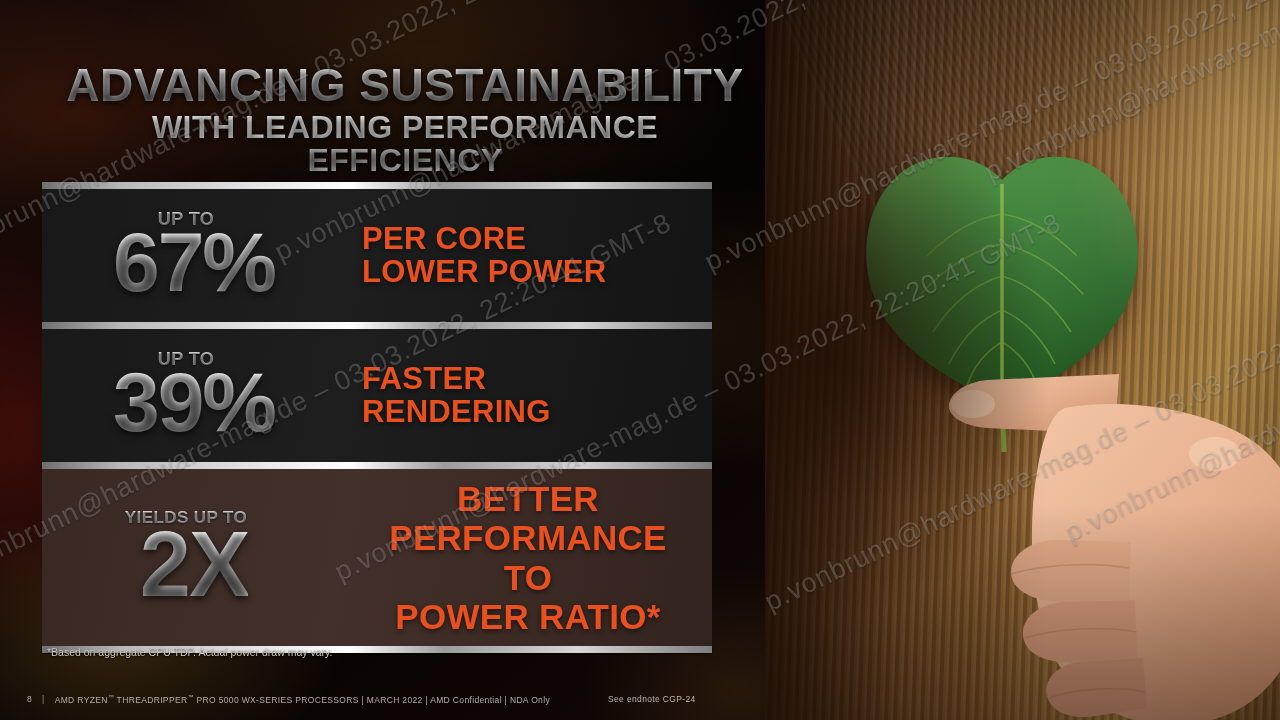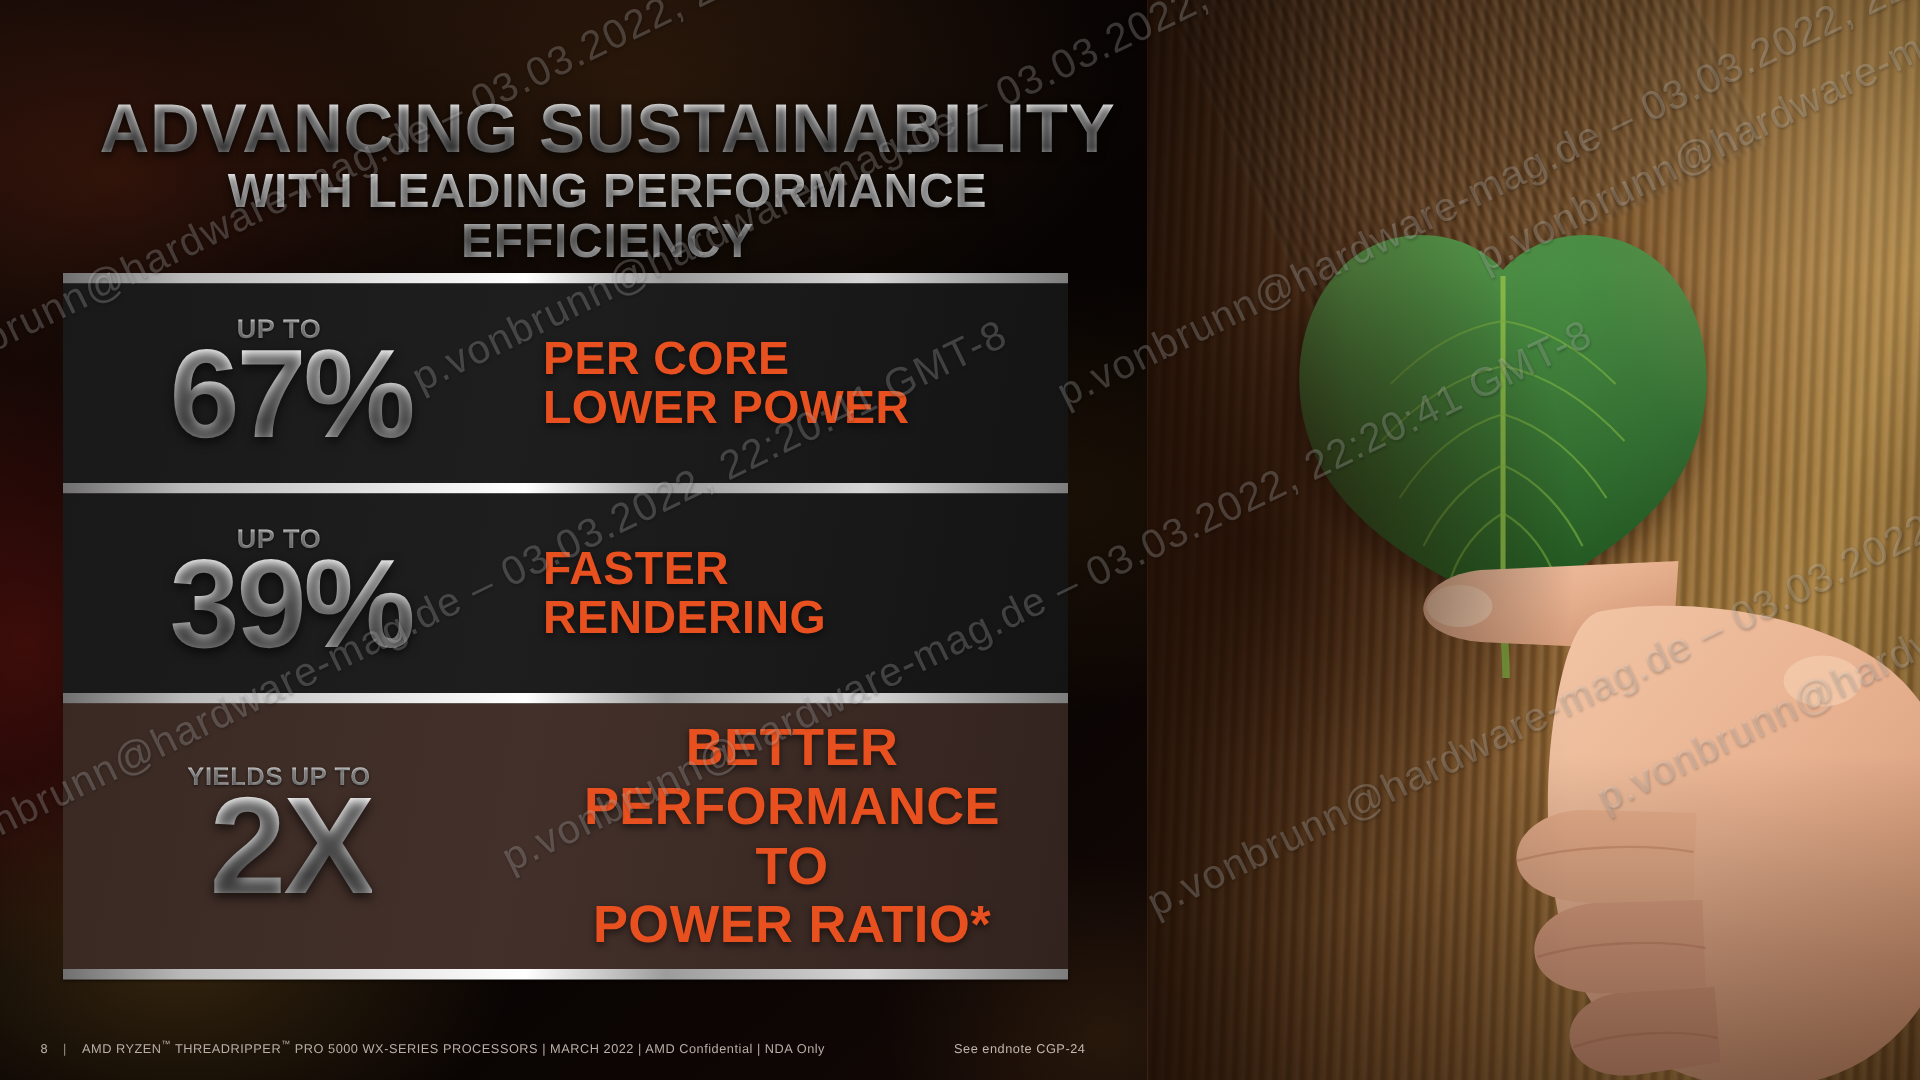--- a/index.html
+++ b/index.html
@@ -115,21 +115,21 @@
   .fn1 .b{font-weight:700;color:#ffffff;}
   .fn2{font-size:10.5px;color:#cdc6c0;margin-top:2px;text-shadow:0 1px 2px rgba(0,0,0,.8);}
 
   
   .footer{position:absolute;left:0;top:688px;width:765px;height:22px;
     display:flex;align-items:center;color:#b9aea7;font-size:8.5px;letter-spacing:.35px;}
   .footer .pg{margin-left:27px;}
   .footer .sep{margin:0 10px;opacity:.8;}
   .footer .meta{white-space:nowrap;}
   .footer .meta sup{font-size:6px;vertical-align:super;}
-  .footer .endnote{margin-left:86px;color:#c2b7b0;}
+  .footer .endnote{margin-left:58px;color:#c2b7b0;}
 
   
   .wm{position:absolute;inset:0;pointer-events:none;overflow:hidden;z-index:40;}
   .wm span{
     position:absolute;white-space:nowrap;
     font-size:27px;font-weight:400;letter-spacing:1px;
     color:rgba(255,255,255,.20);
     text-shadow:0 1px 2px rgba(0,0,0,.25);
     transform-origin:left top;
   }
@@ -266,20 +266,21 @@
         <div class="orange">BETTER</div>
         <div class="orange">PERFORMANCE TO</div>
         <div class="orange">POWER RATIO*</div>
       </div>
     </div>
 
     <div class="bar"></div>
   </div>
 
   <div class="footnote">
+    <div class="fn2">*Based on aggregate CPU TDP. Actual power draw may vary.</div>
   </div>
 
   <div class="footer">
     <span class="pg">8</span>
     <span class="sep">|</span>
     <span class="meta"><span>AMD RYZEN</span><sup>™</sup><span> THREADRIPPER</span><sup>™</sup><span> PRO 5000 WX-SERIES PROCESSORS | MARCH 2022 | AMD Confidential | NDA Only</span></span>
     <span class="endnote">See endnote CGP-24</span>
   </div>
 
   <div class="wm">

